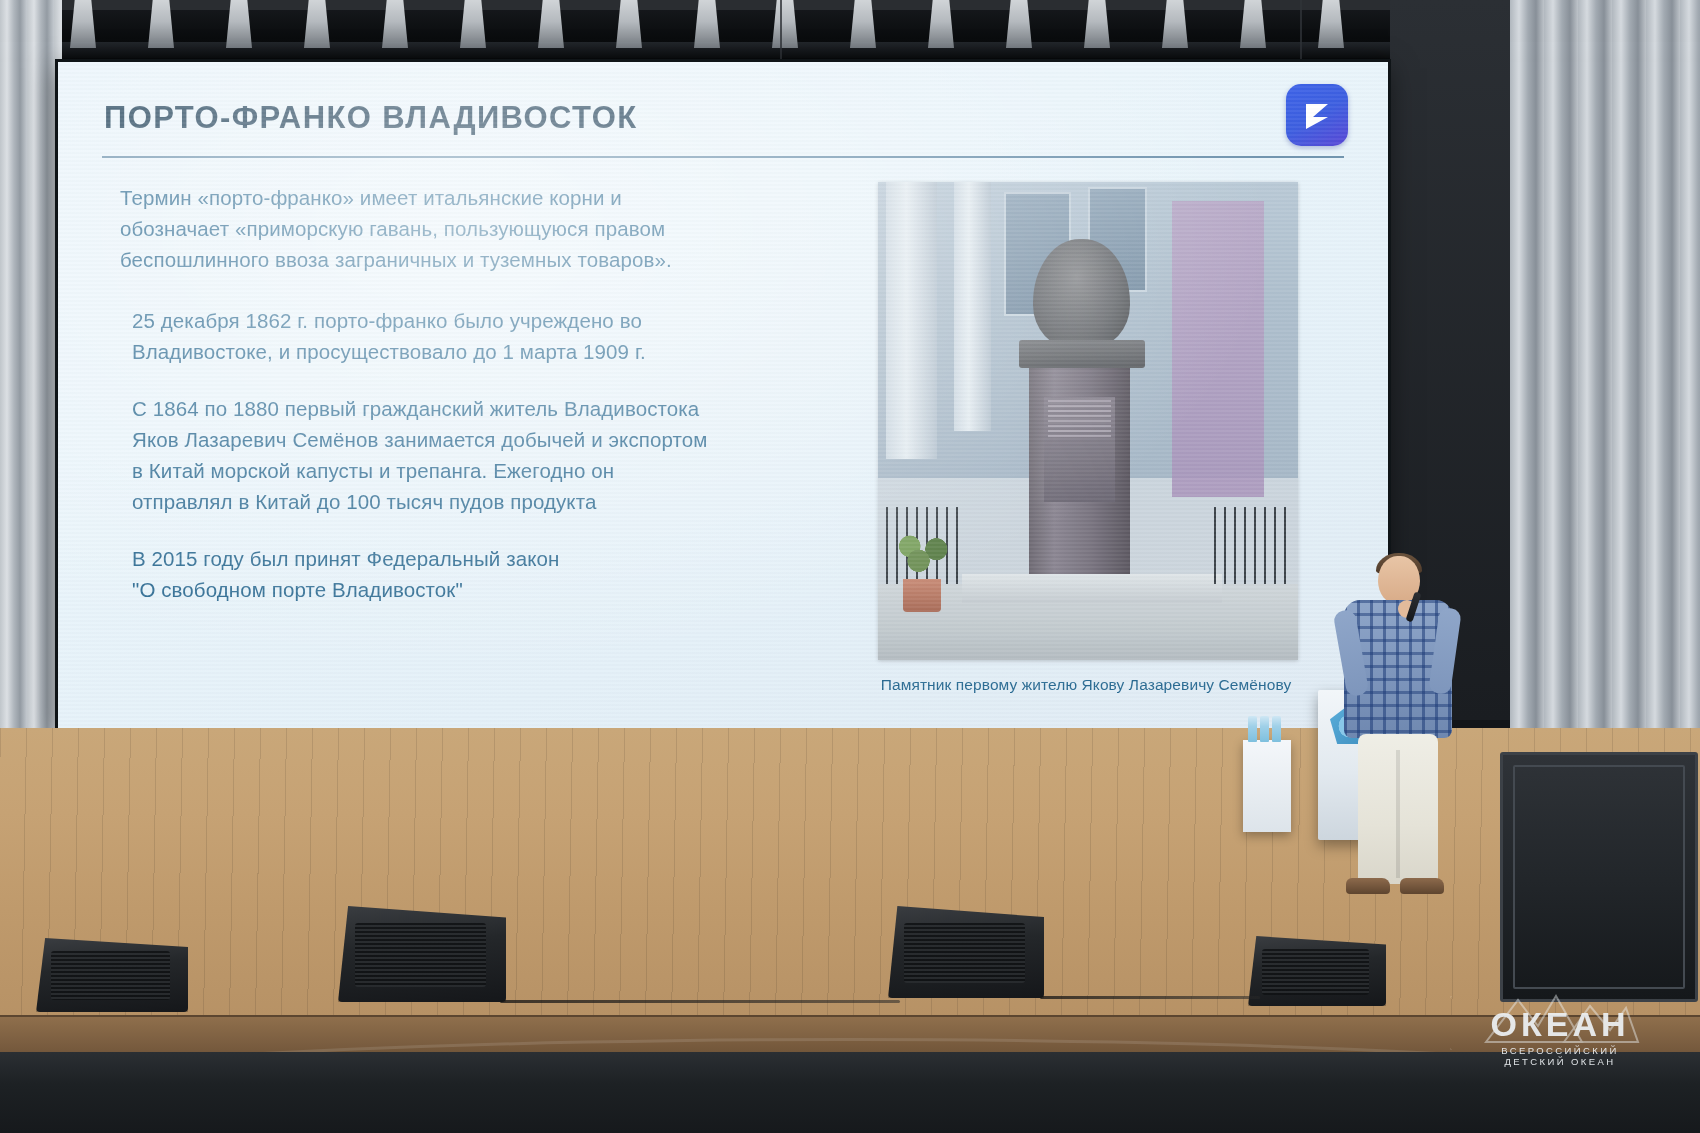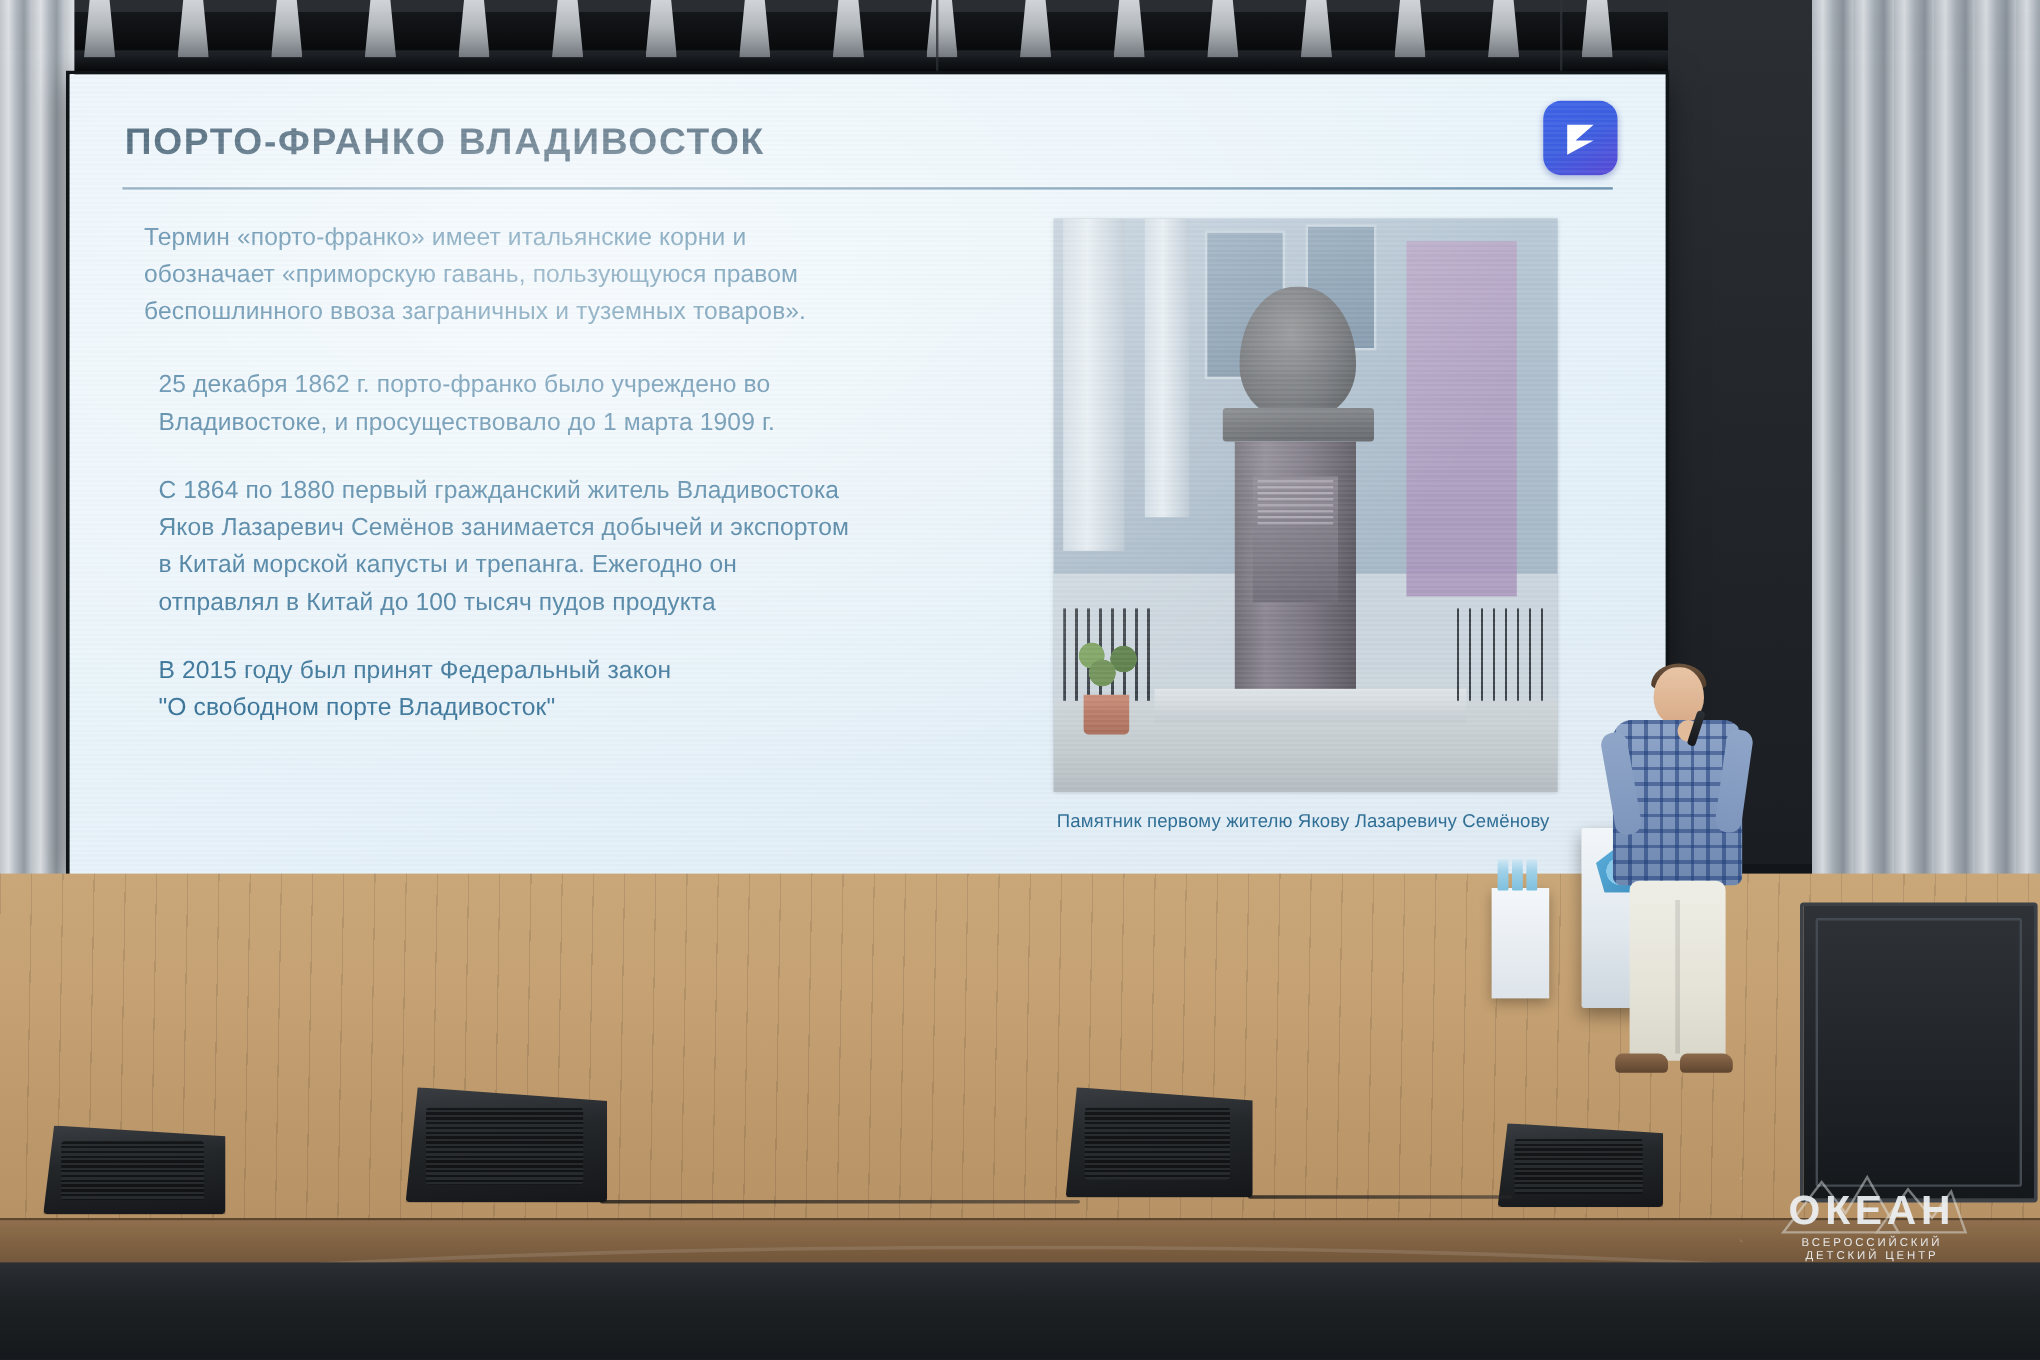--- a/index.html
+++ b/index.html
@@ -325,21 +325,21 @@
     border: 3px solid #3c4147;
     border-radius: 3px;
   }
   .flightcase:before {
     content:""; position:absolute; left:10px; top:10px; right:10px; bottom:10px;
     border: 2px solid #444a51; border-radius:2px;
   }
 
   
   .watermark {
-    position:absolute; right: 30px; bottom: 36px;
+    position:absolute; right: 30px; bottom: 21px;
     width: 220px; height: 106px;
     color: #eef2f5;
     text-align:center;
     opacity:.92;
   }
   .wm-title { font-size: 34px; font-weight: 700; letter-spacing: 4px; line-height: 36px; }
   .wm-sub1 { font-size: 9.5px; letter-spacing: 2.4px; margin-top: 3px; }
   .wm-sub2 { font-size: 9.5px; letter-spacing: 2.4px; }
   .wm-peaks {
     position:absolute; left:0; top:-10px; width:100%; height:54px;
@@ -506,16 +506,16 @@
 
   <div class="watermark">
     <div class="wm-peaks">
       <svg width="164" height="54" viewBox="0 0 164 54" aria-hidden="true">
         <path d="M8 52 L40 10 L60 36 L78 6 L104 52 Z" fill="none" stroke="#eef2f5" stroke-width="2" opacity=".8"></path>
         <path d="M86 52 L112 16 L132 40 L148 18 L160 52 Z" fill="none" stroke="#eef2f5" stroke-width="2" opacity=".8"></path>
       </svg>
     </div>
     <div class="wm-title">ОКЕАН</div>
     <div class="wm-sub1">ВСЕРОССИЙСКИЙ</div>
-    <div class="wm-sub2">ДЕТСКИЙ ЦЕНТР</div>
+    <div class="wm-sub2">ДЕТСКИЙ ОКЕАН</div>
   </div>
 
 </div>
 
 </body></html>

